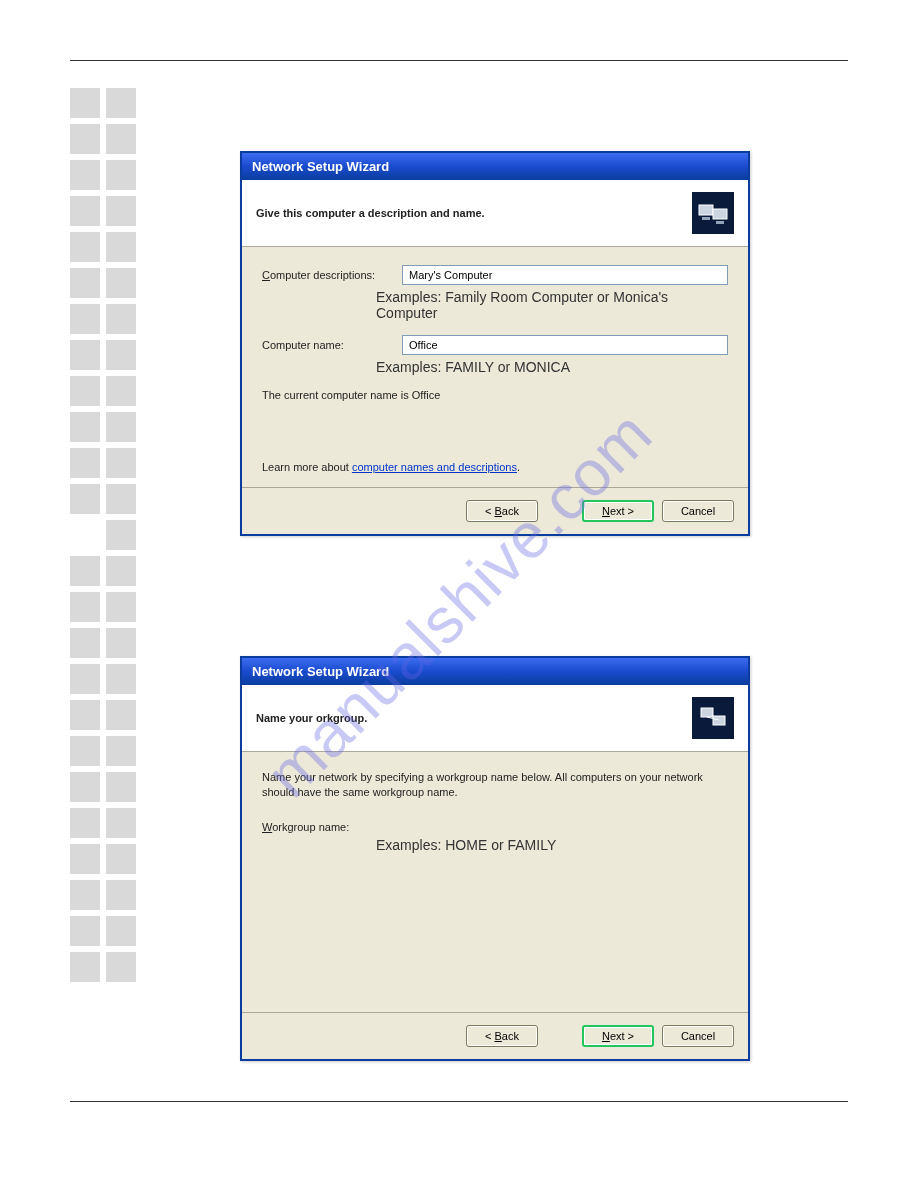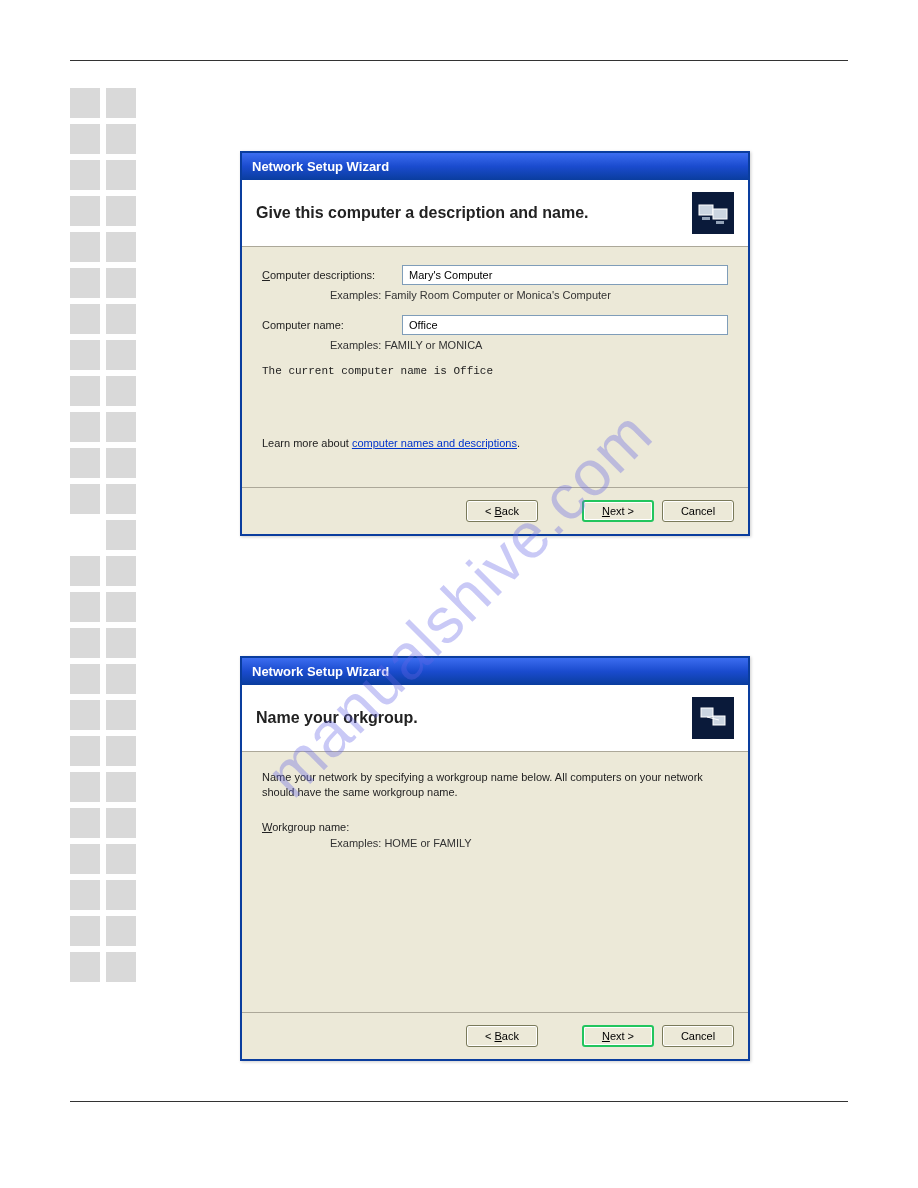--- a/index.html
+++ b/index.html
@@ -7,28 +7,28 @@
 .page { position: relative; width: 918px; padding: 60px 70px 60px 70px; }
 .hr-top { border-top: 1px solid #333; margin-bottom: 20px; }
 .hr-bottom { border-top: 1px solid #333; margin-top: 40px; }
 .sidebar-squares { position: absolute; left: 70px; top: 88px; display: flex; gap: 6px; }
 .sidebar-col { display: flex; flex-direction: column; gap: 6px; }
 .sq { width: 30px; height: 30px; background: #d9d9d9; }
 .dialogs { margin-left: 170px; display: flex; flex-direction: column; gap: 120px; padding-top: 70px; }
 .dialog { width: 510px; border: 2px solid #0a3d9e; background: #ece9d8; font-size: 11px; color: #222; box-shadow: 1px 1px 3px rgba(0,0,0,0.2); }
 .titlebar { background: linear-gradient(to bottom, #3c6df0, #1a4bce 50%, #0a3d9e); color: #fff; padding: 6px 10px; font-weight: bold; font-size: 13px; font-family: "Trebuchet MS", Tahoma, sans-serif; }
 .header-area { background: #fff; padding: 12px 14px; display: flex; justify-content: space-between; align-items: center; border-bottom: 1px solid #aca899; }
-.header-text { font-weight: bold; font-size: 16px; }
+.header-text { font-weight: bold; font-size: 11px; }
 .header-icon { width: 42px; height: 42px; background: #0a1a3a; display: flex; align-items: center; justify-content: center; }
 .body-area { padding: 18px 20px 10px 20px; min-height: 240px; }
 .form-row { display: flex; align-items: center; margin-bottom: 4px; }
 .form-label { width: 140px; }
 .text-input { flex: 1; border: 1px solid #7f9db9; background: #fff; padding: 3px 6px; font-family: Tahoma, sans-serif; font-size: 11px; height: 20px; }
-.example-row { margin-left: 68px; margin-bottom: 14px; font-size: 11px; color: #333; }
-.info-text { margin: 8px 0 40px 0; font-family: Liberation Mono, monospace; }
+.example-row { margin-left: 114px; margin-bottom: 14px; font-size: 14px; color: #333; }
+.info-text { margin: 8px 0 40px 0; }
 .intro-text { margin-bottom: 20px; line-height: 1.4; }
 .learn-more { margin-top: 60px; }
 .learn-more a { color: #0033cc; text-decoration: underline; cursor: pointer; }
 .button-area { border-top: 1px solid #aca899; padding: 12px 14px; display: flex; justify-content: flex-end; gap: 8px; }
 .btn { width: 72px; height: 22px; background: #ece9d8; border: 1px solid #7a7a5a; border-radius: 3px; font-family: Tahoma, sans-serif; font-size: 11px; cursor: pointer; box-shadow: 0 0 0 1px #fff inset; }
 .btn-default { border: 2px solid #22c55e; margin-left: 36px; }
 .u { text-decoration: underline; }
 .watermark { position: absolute; left: 50%; top: 52%; transform: translate(-50%, -50%) rotate(-45deg); font-size: 64px; color: rgba(100, 100, 230, 0.35); font-family: Arial, sans-serif; pointer-events: none; white-space: nowrap; letter-spacing: 1px; }
 </style>
 </head>

